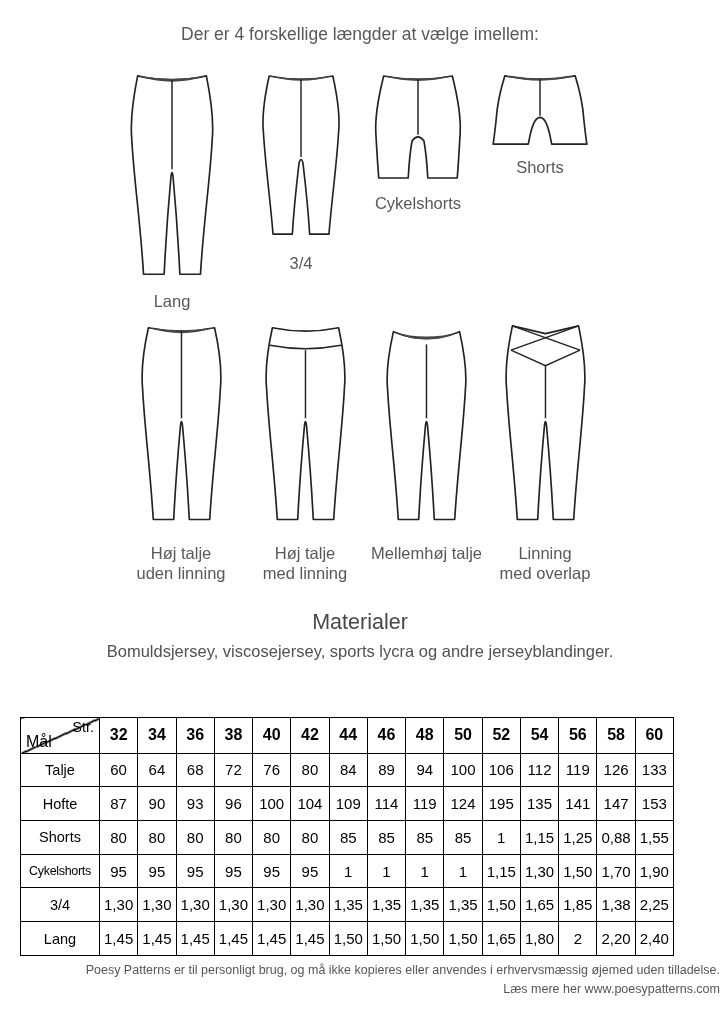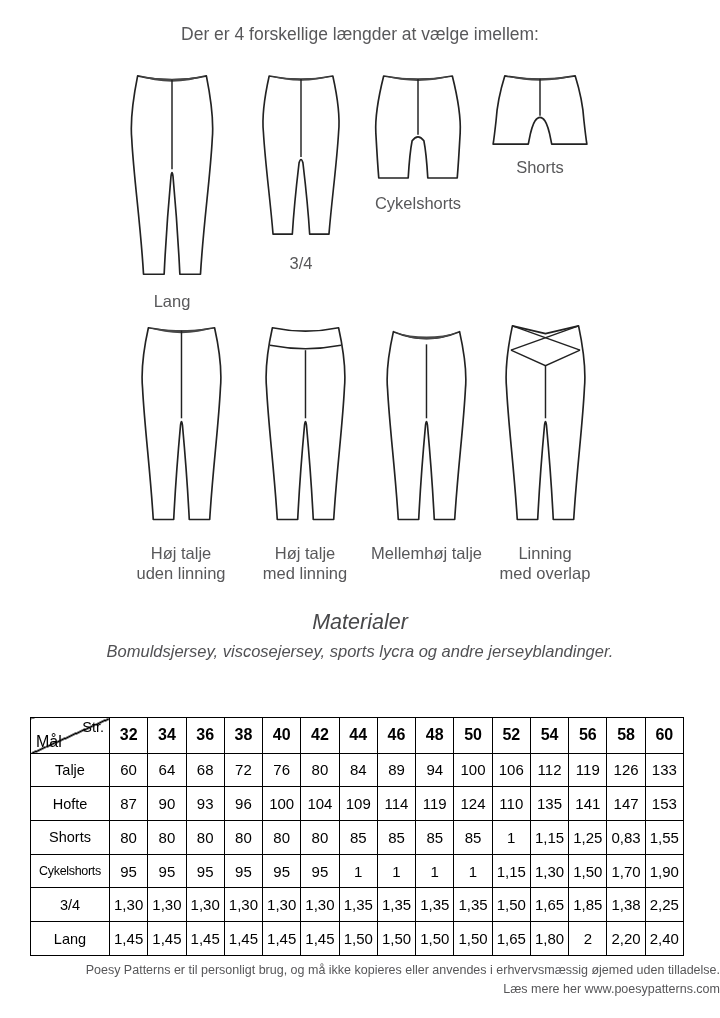--- a/index.html
+++ b/index.html
@@ -23,25 +23,25 @@
   .fig svg{display:block;}
   .fig-label{
     margin-top:5px;font-size:16.5px;color:#58585a;
     text-align:center;white-space:nowrap;line-height:20px;
   }
   .fig-label .l2{display:block;}
   .outline{fill:#ffffff;stroke:#222222;stroke-width:1.7;stroke-linejoin:round;}
   .seam{fill:none;stroke:#222222;stroke-width:1.5;}
   .lens{fill:#474747;stroke:none;}
   .band{fill:none;stroke:#222222;stroke-width:1.5;}
-  .materials{position:absolute;top:610px;left:0;width:100%;text-align:center;font-style:italic;}
+  .materials{position:absolute;top:610px;left:0;width:100%;text-align:center;}
   .m-head{font-size:21.5px;color:#48484a;margin:0 0 7px 0;font-weight:normal;}
   .m-body{font-size:16.5px;color:#515154;}
   .m-note{position:absolute;top:691px;left:0;width:100%;text-align:center;font-size:15px;color:#515154;}
-  .table-wrap{position:absolute;top:717px;left:30px;width:654px;height:239px;}
+  .table-wrap{position:absolute;top:717px;left:20px;width:654px;height:239px;}
   table.sizes{
     border-collapse:collapse;width:654px;height:239px;table-layout:fixed;
     color:#000;
   }
   table.sizes td{
     border:1.7px solid #000;text-align:center;vertical-align:middle;
     padding:0;overflow:hidden;
   }
   td.corner{width:78px;position:relative;
     background-image:linear-gradient(to bottom right,
@@ -204,42 +204,42 @@
             <td class="val">87</td>
             <td class="val">90</td>
             <td class="val">93</td>
             <td class="val">96</td>
             <td class="val">100</td>
             <td class="val">104</td>
             <td class="val">109</td>
             <td class="val">114</td>
             <td class="val">119</td>
             <td class="val">124</td>
-            <td class="val">110</td>
+            <td class="val">195</td>
             <td class="val">135</td>
             <td class="val">141</td>
             <td class="val">147</td>
             <td class="val">153</td>
           </tr>
           <tr>
             <td class="row-label">Shorts</td>
             <td class="val">80</td>
             <td class="val">80</td>
             <td class="val">80</td>
             <td class="val">80</td>
             <td class="val">80</td>
             <td class="val">80</td>
             <td class="val">85</td>
             <td class="val">85</td>
             <td class="val">85</td>
             <td class="val">85</td>
             <td class="val">1</td>
             <td class="val">1,15</td>
             <td class="val">1,25</td>
-            <td class="val">0,83</td>
+            <td class="val">0,88</td>
             <td class="val">1,55</td>
           </tr>
           <tr>
             <td class="row-label small">Cykelshorts</td>
             <td class="val">95</td>
             <td class="val">95</td>
             <td class="val">95</td>
             <td class="val">95</td>
             <td class="val">95</td>
             <td class="val">95</td>

